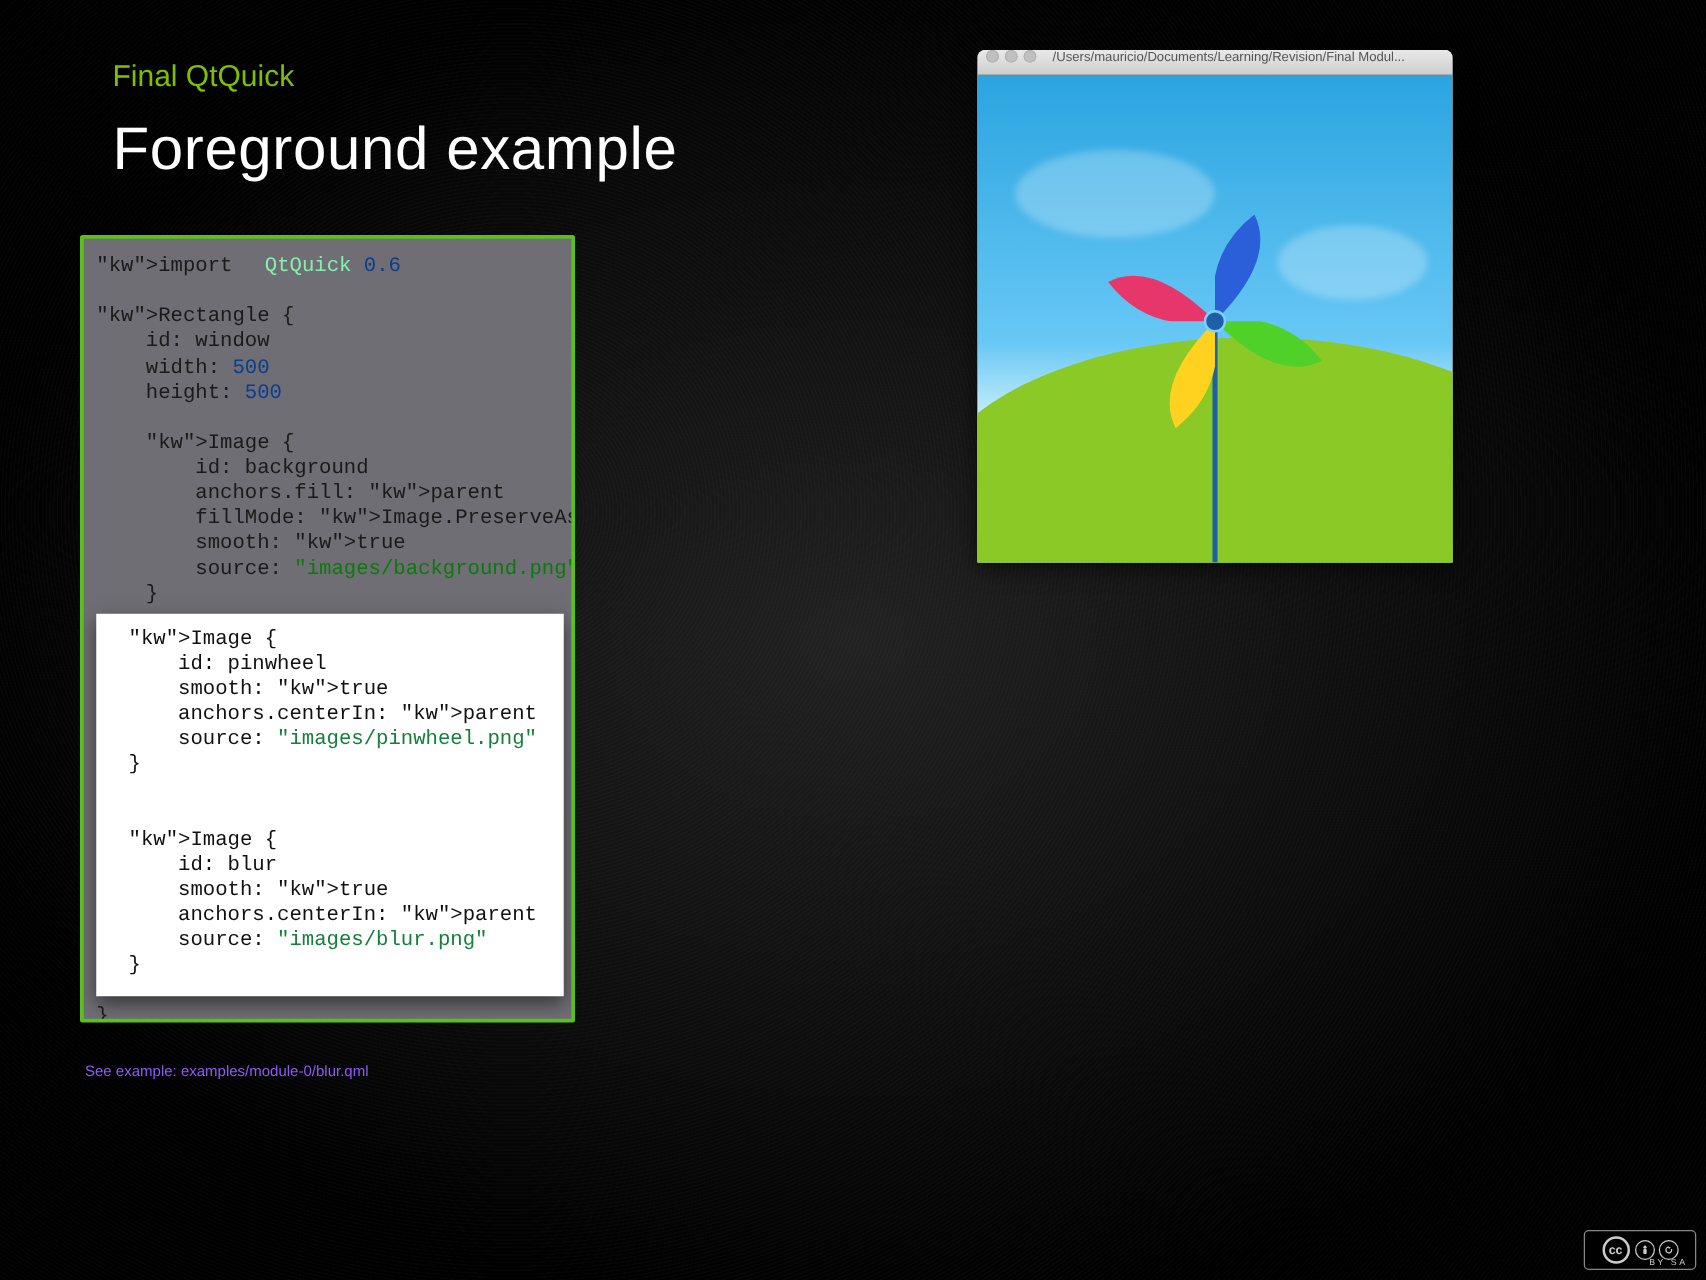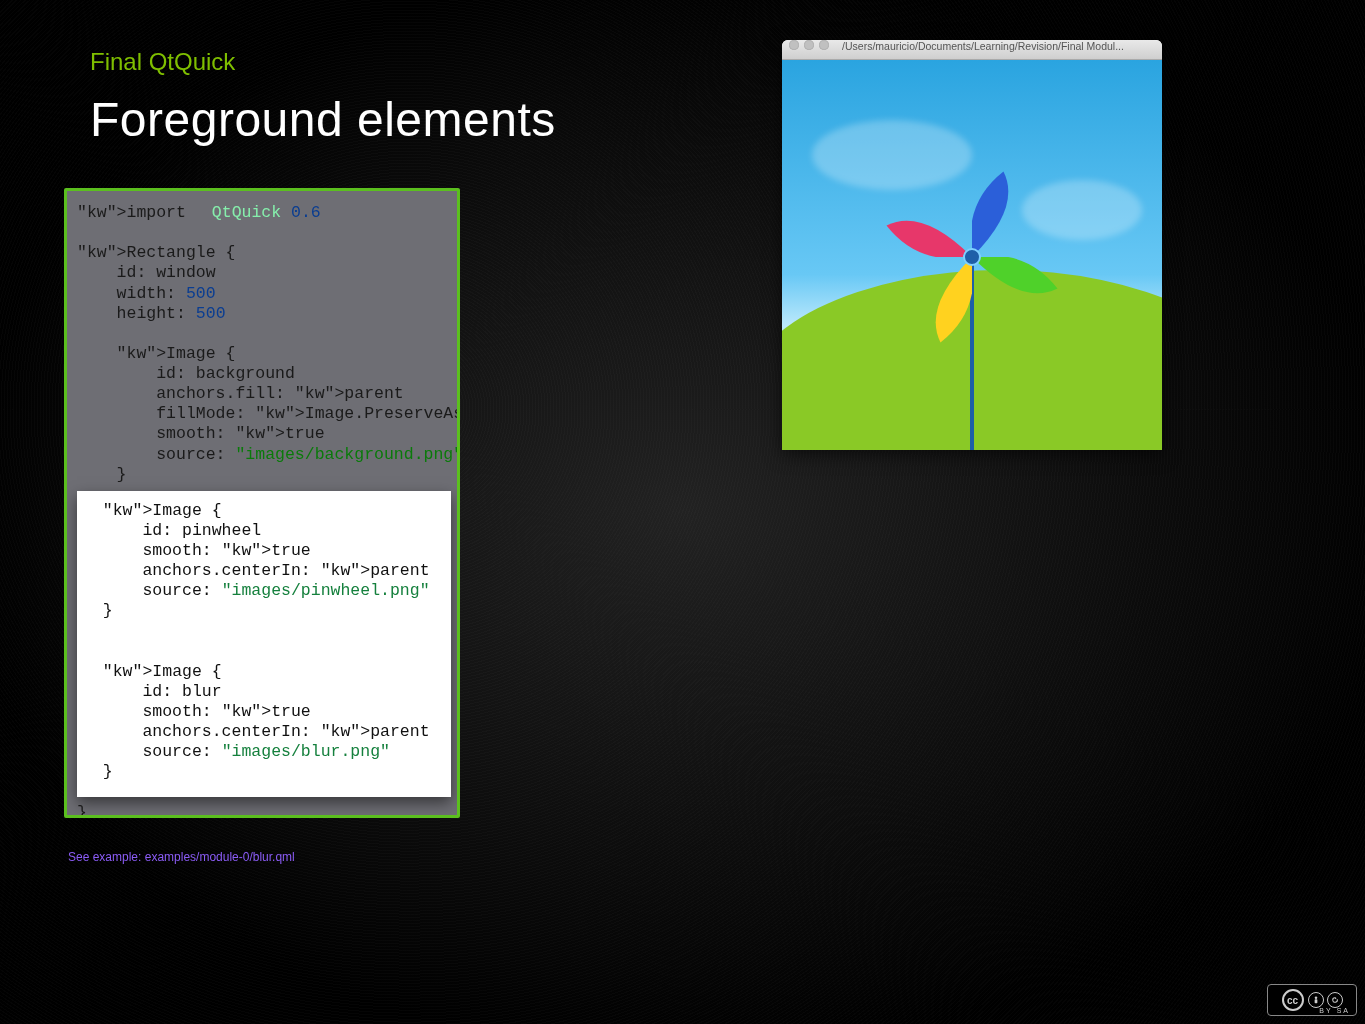--- a/index.html
+++ b/index.html
@@ -69,21 +69,21 @@
   .cc-small { width:16px; height:16px; border:1.5px solid #ccc; border-radius:50%; display:flex; align-items:center; justify-content:center; }
   .cc-by { font-size:7px; color:#ccc; position:absolute; bottom:1px; right:6px; letter-spacing:2px;}
 </style>
 </head>
 <body>
 <div class="texture"></div>
 
 <div class="slide">
 
   <div class="section-label">Final QtQuick</div>
-  <div class="title">Foreground elements</div>
+  <div class="title">Foreground example</div>
 
   <div class="code-panel">
     <pre class="code-dim" id="code-dim"><span class="&lt;span">"kw"</span>&gt;import <span class="kw">QtQuick</span> <span class="num">0.6</span>
 
 <span class="&lt;span">"kw"</span>&gt;Rectangle {
     id: window
     width: <span class="num">500</span>
     height: <span class="num">500</span>
 
     <span class="&lt;span">"kw"</span>&gt;Image {

